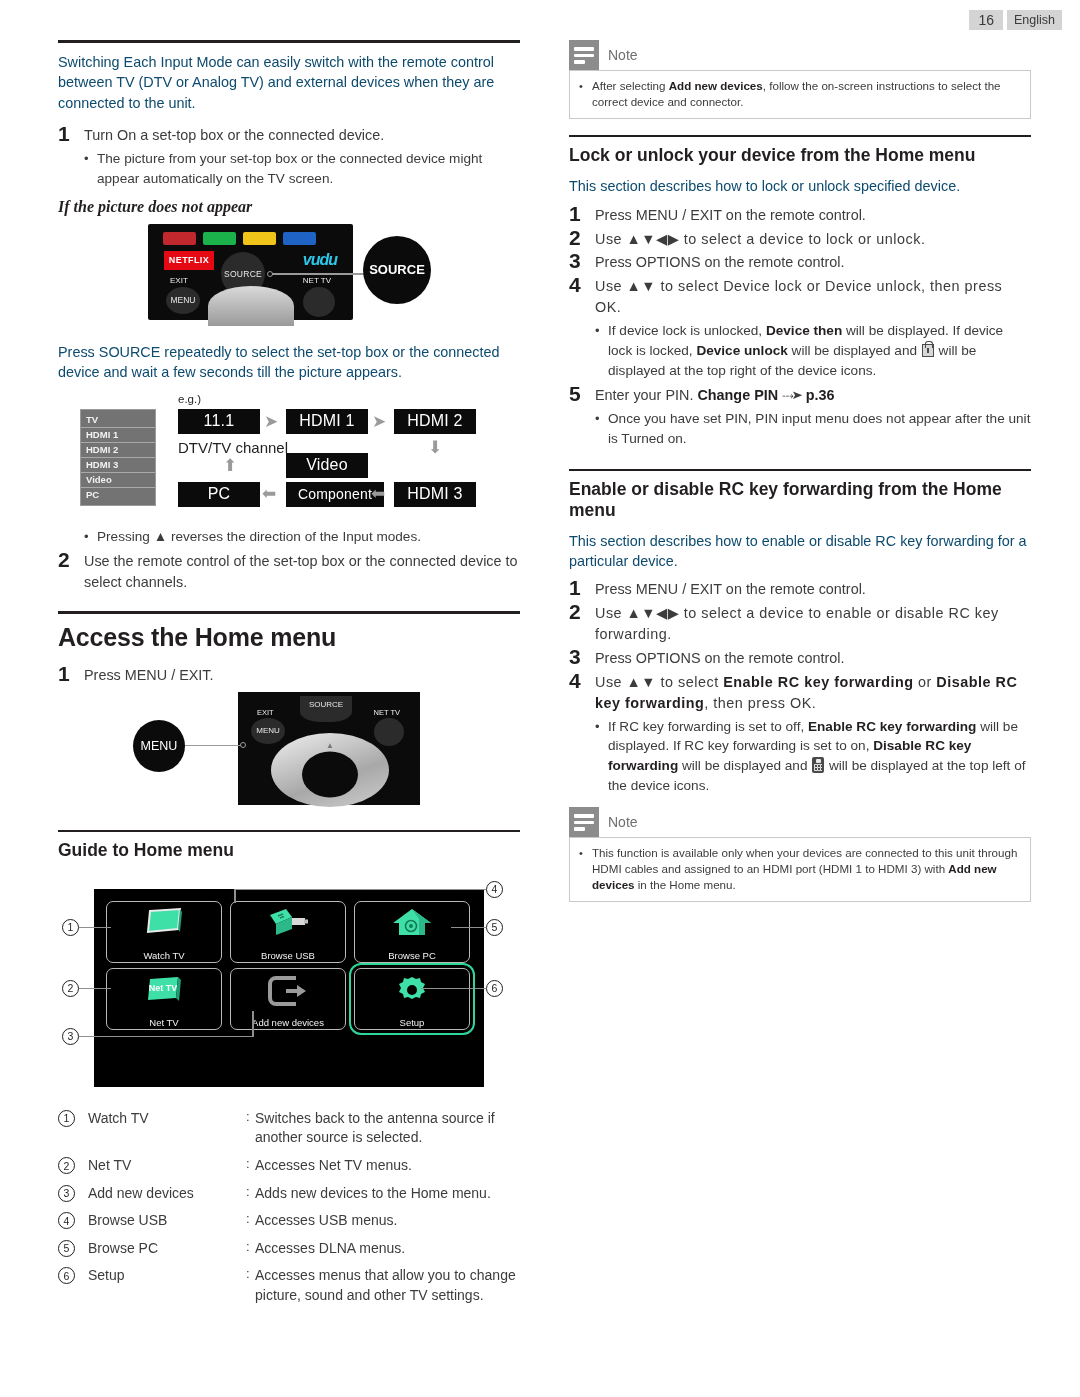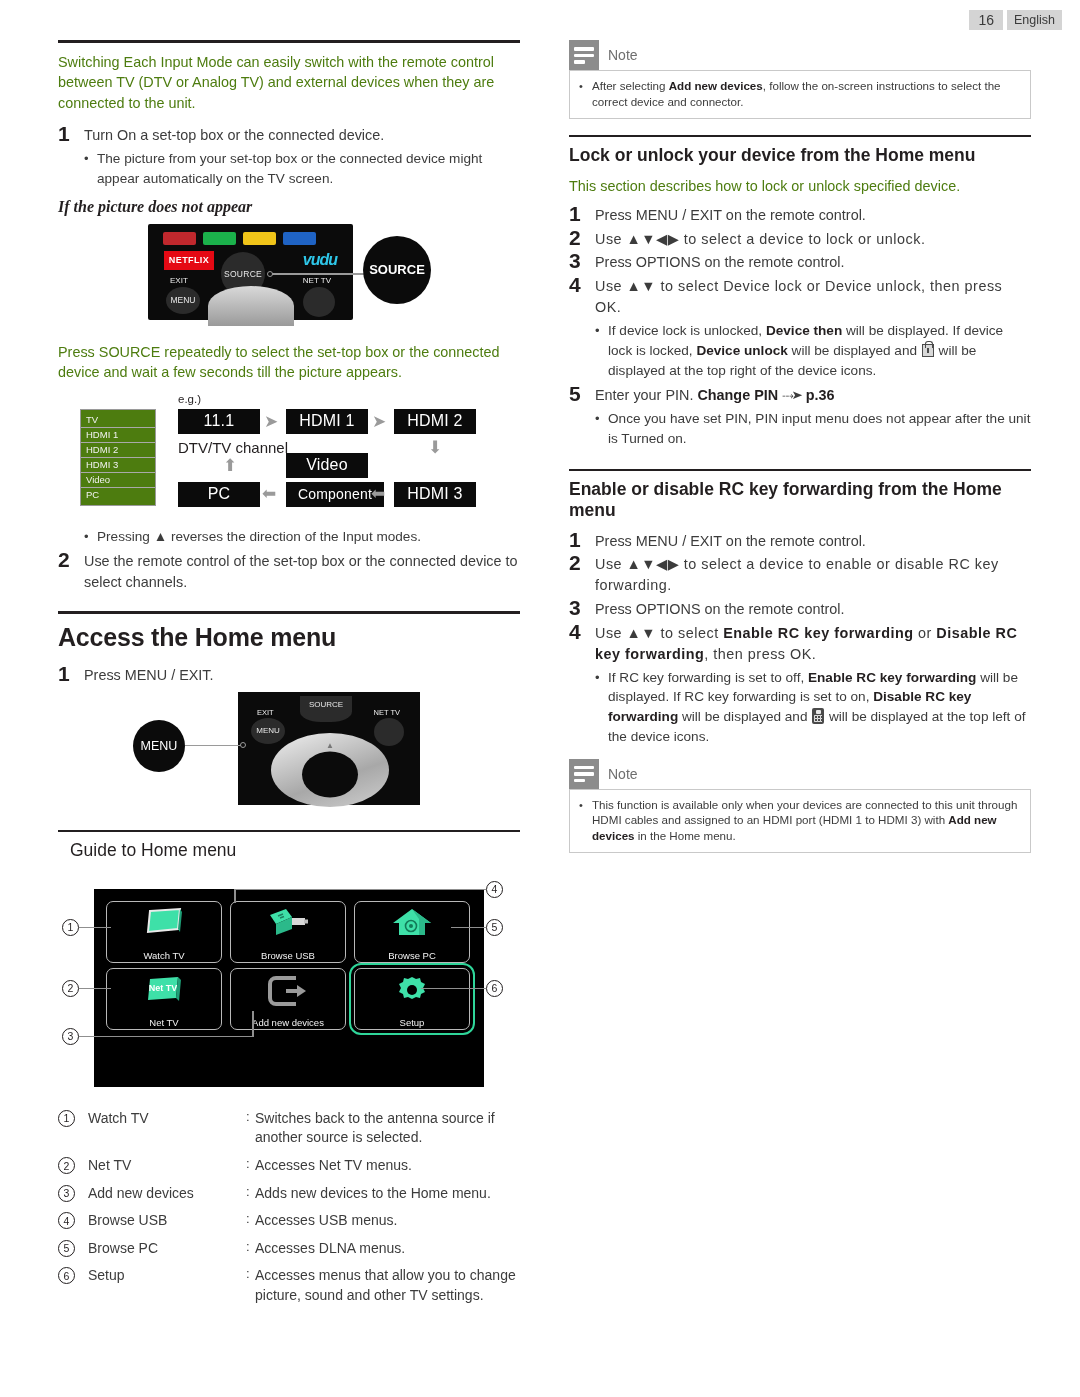--- a/index.html
+++ b/index.html
@@ -22,22 +22,22 @@
   
   .col { position:absolute; top:40px; width:462px; }
   .col-left  { left:58px; }
   .col-right { left:569px; }
 
   
   .rule { border-top:3px solid #231f20; margin-bottom:9px; }
   .rule-thin { border-top:2.4px solid #231f20; margin-bottom:8px; }
   h1.sec { font-size:25px; font-weight:700; margin:0 0 14px 0; letter-spacing:-0.2px; line-height:1.12; }
   h2.sub { font-size:17.5px; font-weight:700; margin:0 0 10px 0; line-height:1.2; }
-  h3.guide { font-size:17.5px; font-weight:400; margin:0 0 12px 12px; }
-  p.body { font-size:14.4px; line-height:1.42; margin:0 0 12px 0; color:#4d7c0f; }
+  h3.guide { font-size:17.5px; font-weight:700; margin:0 0 12px 0; }
+  p.body { font-size:14.4px; line-height:1.42; margin:0 0 12px 0; color:#0c4a6e; }
 
   
   .steps { margin:0 0 6px 0; }
   .step { display:flex; align-items:flex-start; margin-bottom:3px; }
   .step .num { font-size:21px; font-weight:700; width:26px; flex:0 0 26px; line-height:1.02;
                margin-top:-2px; color:#231f20; }
   .step .txt { font-size:14.4px; line-height:1.45; color:#3c3c3c; flex:1; }
   .step .txt b { font-weight:700; color:#231f20; }
 
   
@@ -92,22 +92,22 @@
            background:linear-gradient(#d9d9d9,#9a9a9a); }
   .callout-src { position:absolute; left:305px; top:12px; width:68px; height:68px; border-radius:50%;
                  background:#0b0b0b; color:#fff; font-size:13px; font-weight:700; display:flex;
                  align-items:center; justify-content:center; }
   .leader { position:absolute; background:#9a9a9a; height:1.5px; }
   .leader-dot { position:absolute; width:6px; height:6px; border-radius:50%; border:1.5px solid #9a9a9a;
                 background:#0b0b0b; }
 
   
   .inputdiag { position:relative; height:106px; margin:4px 0 10px 0; }
-  .inputlist { position:absolute; left:22px; top:14px; width:76px; background:#4d7c0f; padding:3px 0;
-               border:1px solid #9a9a9a; }
+  .inputlist { position:absolute; left:22px; top:14px; width:76px; background:#737373; padding:3px 0;
+               border:1px solid #9a9a9a;font-weight:bold; }
   .inputlist div { color:#f2f2f2; font-size:9.5px; padding:1.5px 5px; border-bottom:1px solid #a9a9a9;
                    font-family:"Liberation Sans Narrow","Liberation Sans",sans-serif; }
   .inputlist div:last-child { border-bottom:none; }
   .eg { position:absolute; left:120px; top:-2px; font-size:11.5px; color:#231f20; }
   .ibox { position:absolute; background:#0b0b0b; color:#fff; display:flex; align-items:center;
           justify-content:center; font-size:16px; height:25px; letter-spacing:0.2px; }
   .dtvlbl { position:absolute; font-size:15px; color:#231f20; }
   .ar { position:absolute; color:#9a9a9a; font-size:17px; line-height:1; }
   .orlbl { position:absolute; font-size:12px; color:#231f20; }
 
@@ -491,20 +491,21 @@
     <div class="bullets">
       <div class="bul">
         <div class="dot">•</div>
         <div class="btxt">Once you have set PIN, PIN input menu does not appear after the unit is Turned on.</div>
       </div>
     </div>
   </div>
 
   <div class="rule-thin" style="margin-top:20px;"></div>
   <h2 class="sub">Enable or disable RC key forwarding from the Home menu</h2>
+  <p class="body" style="margin-bottom:8px;">This section describes how to enable or disable RC key forwarding for a particular device.</p>
 
   <div class="steps">
     <div class="step">
       <div class="num">1</div>
       <div class="txt">Press MENU / EXIT on the remote control.</div>
     </div>
     <div class="step">
       <div class="num">2</div>
       <div class="txt arrows">Use ▲▼◀▶ to select a device to enable or disable RC key forwarding.</div>
     </div>

